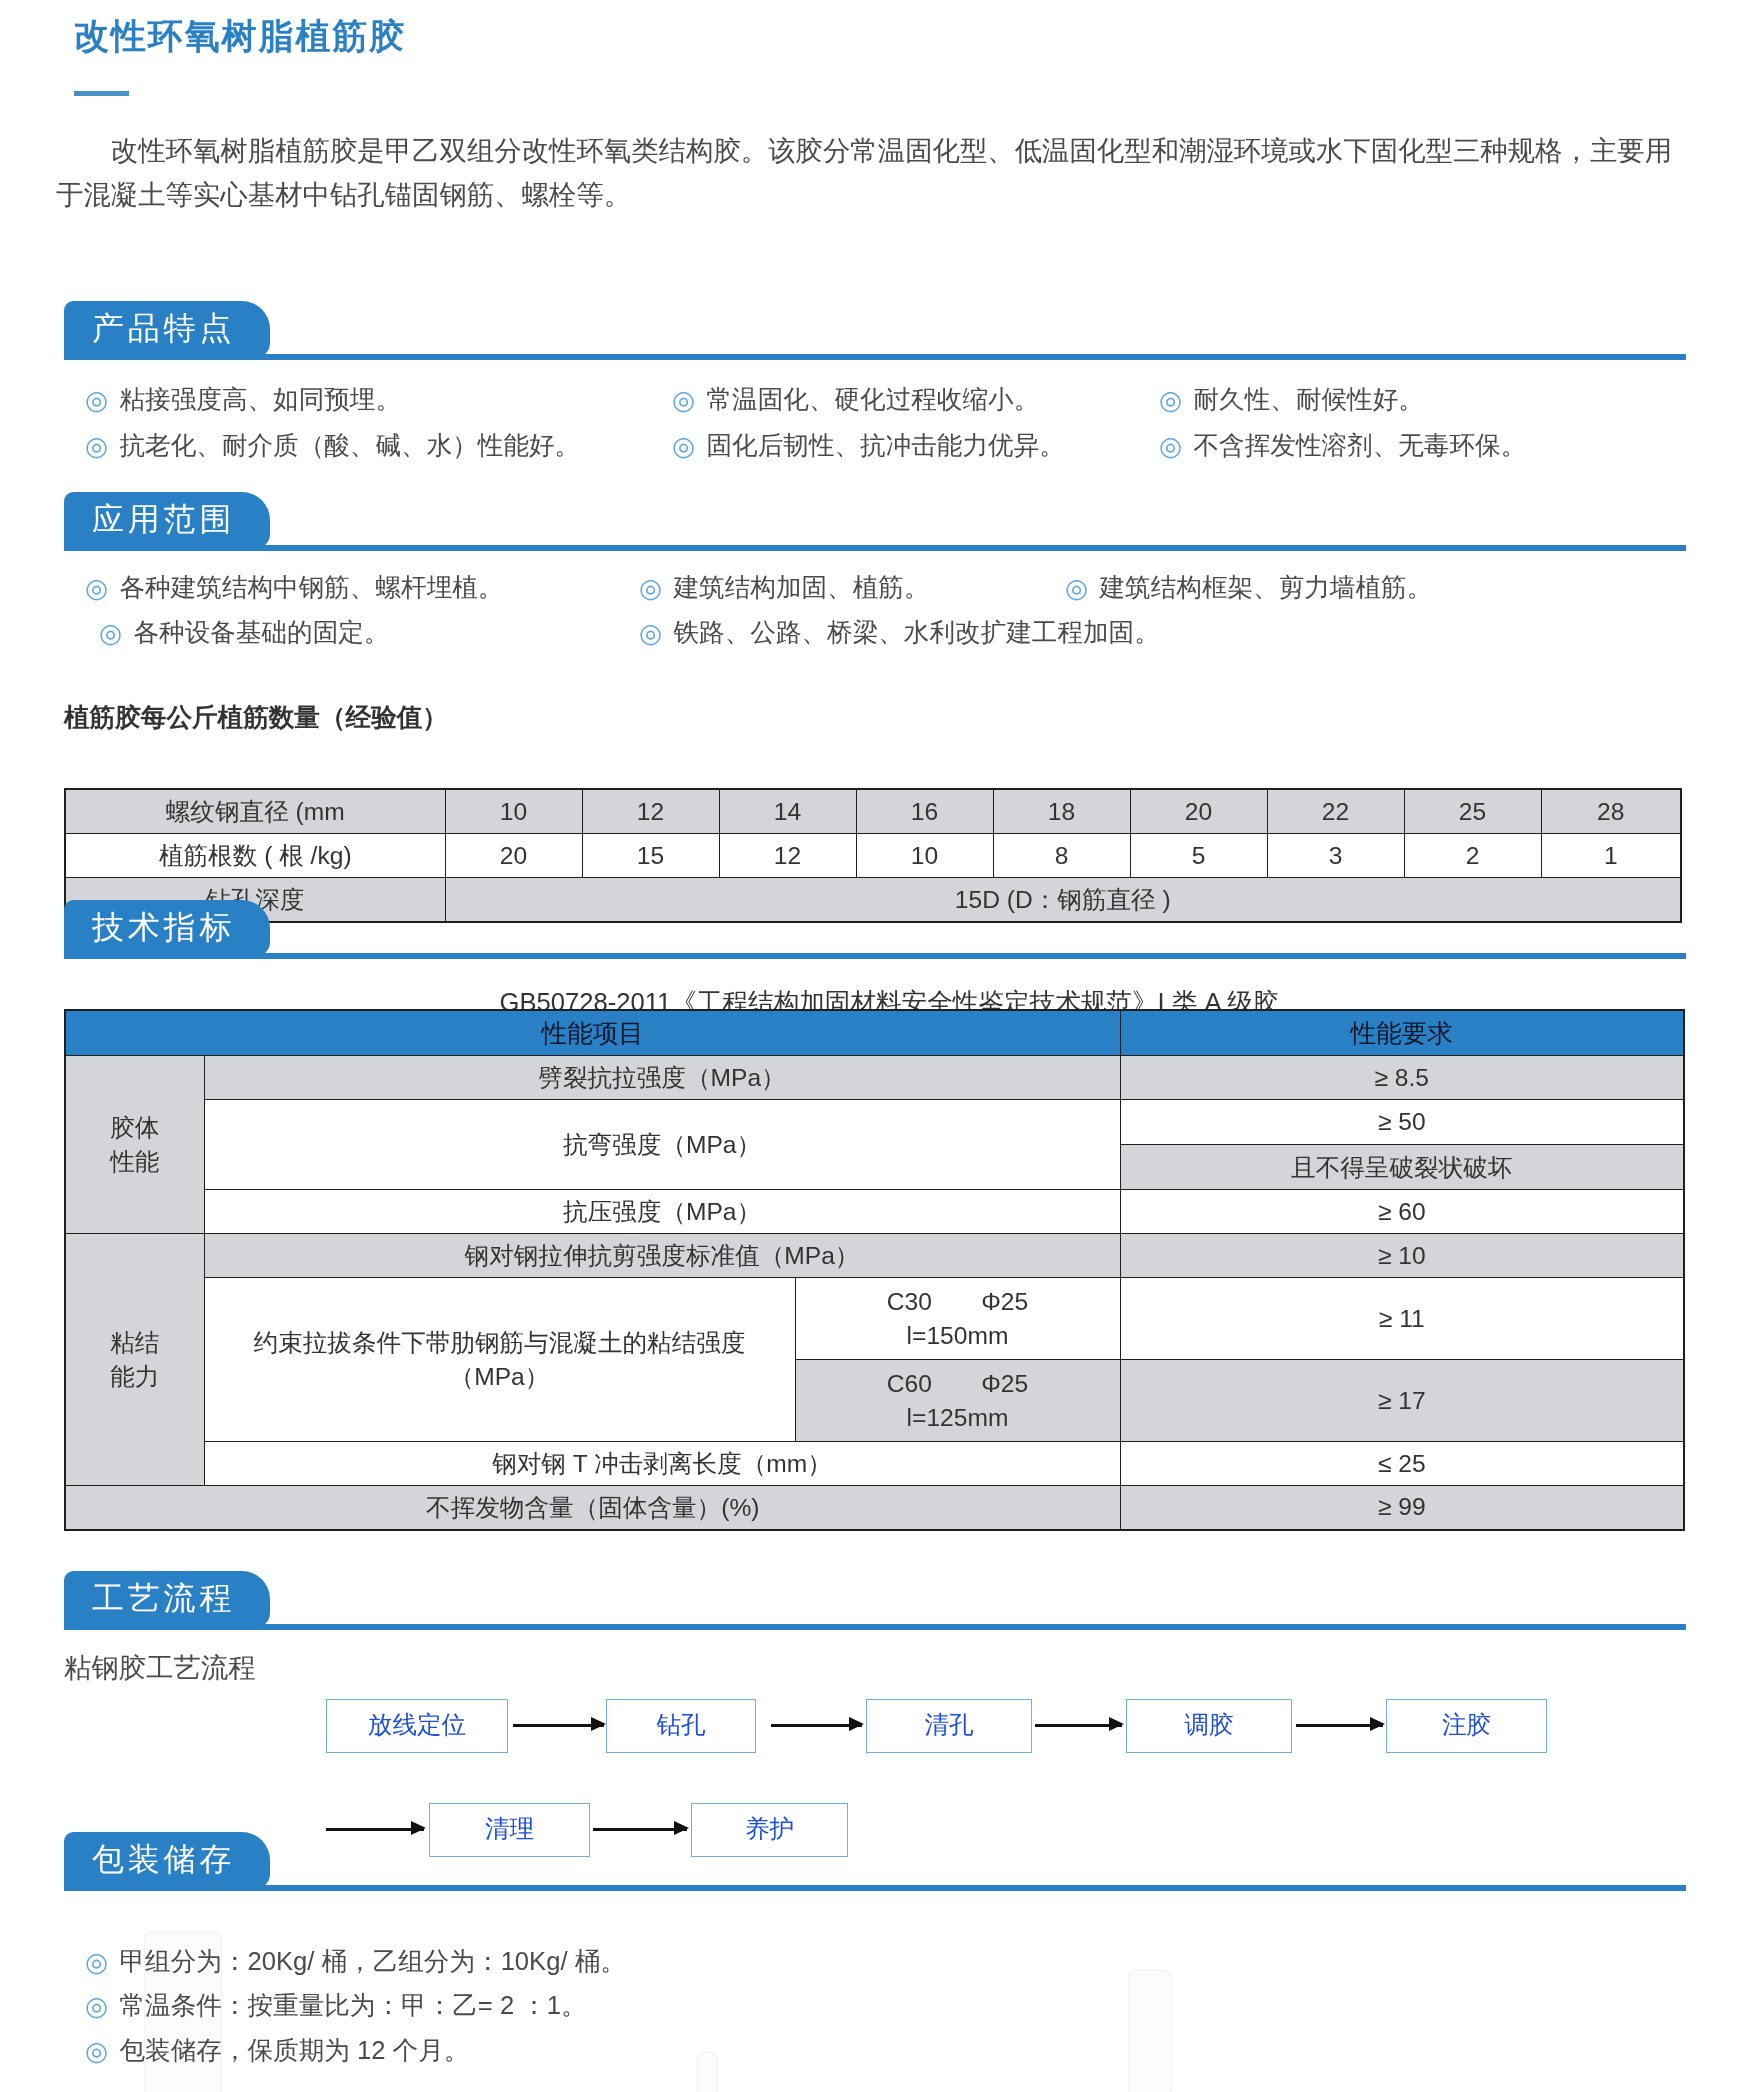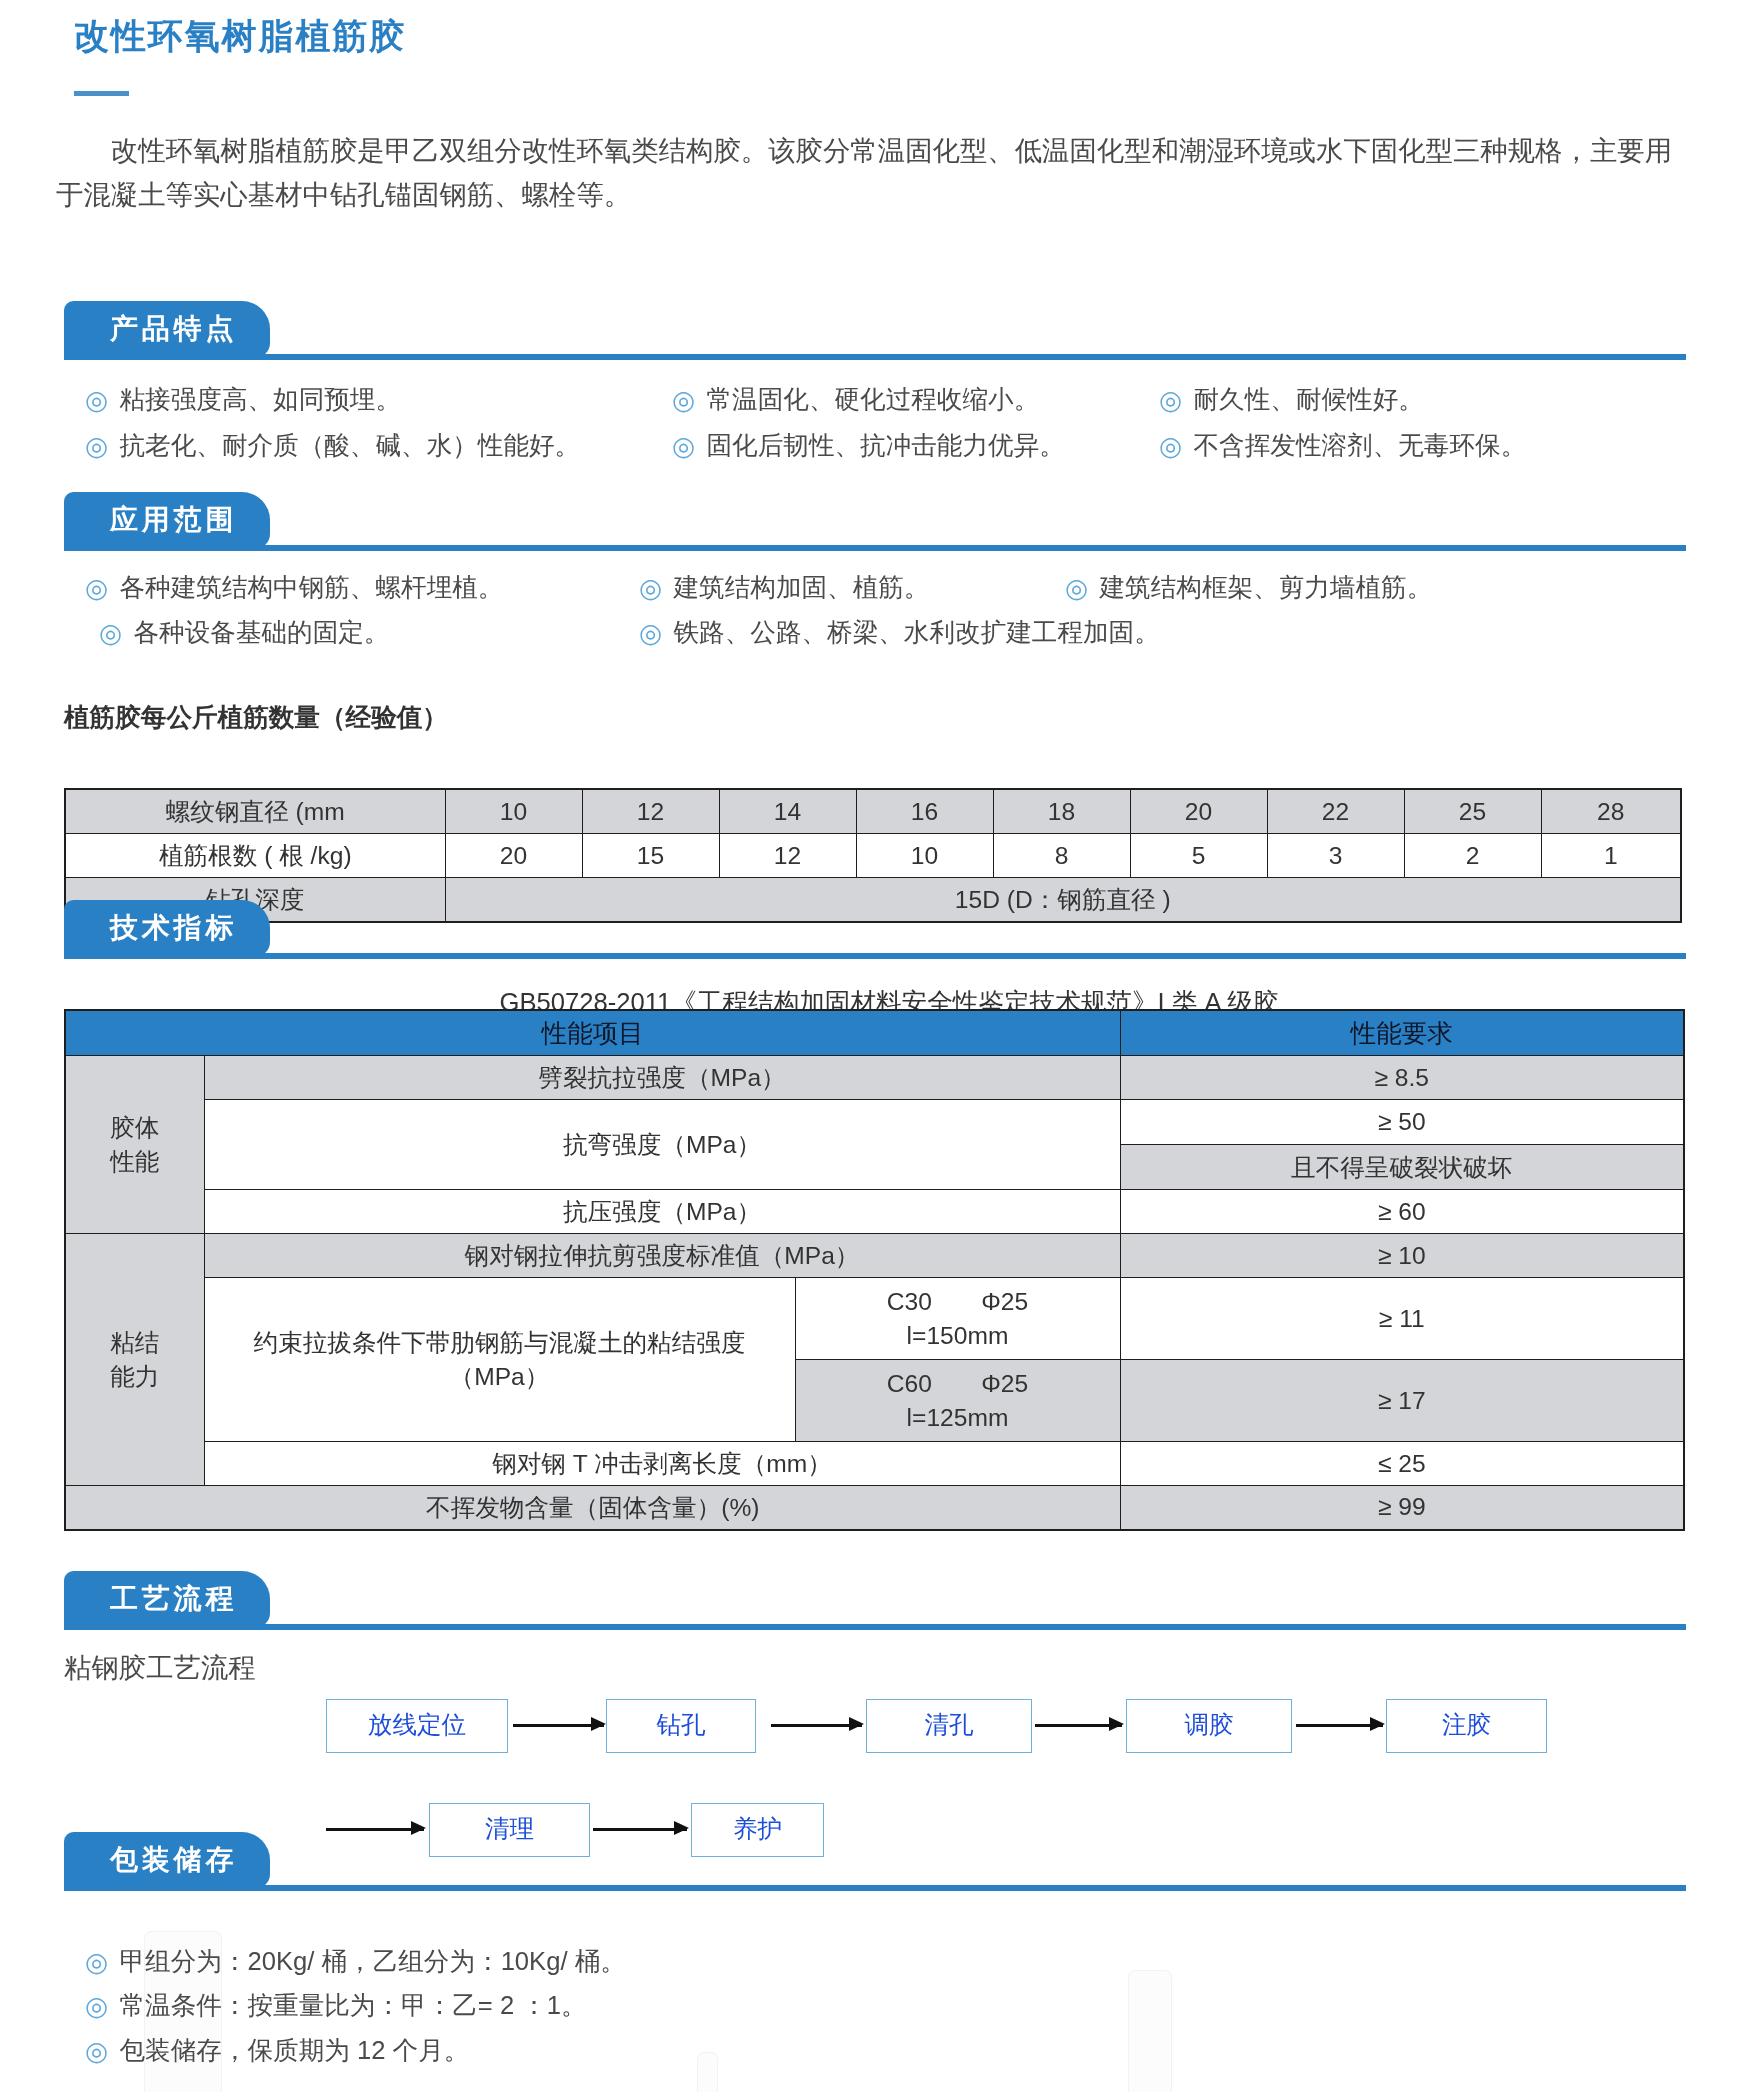--- a/index.html
+++ b/index.html
@@ -6,21 +6,21 @@
   .page{position:relative;width:1759px;height:2092px;background:#ffffff;overflow:hidden;
         font-family:"Liberation Sans","DejaVu Sans",sans-serif;color:#404040;}
   
   .page-title{position:absolute;left:74px;top:13.2px;font-size:35px;font-weight:bold;color:#2A80C5;letter-spacing:1.9px;margin:0;}
   .title-underline{position:absolute;left:74px;top:91px;width:55px;height:4.7px;background:#4A90C9;}
   
   .intro{position:absolute;left:56px;top:129px;width:1622px;font-size:27.4px;line-height:44px;color:#4a4a4a;text-indent:2em;margin:0;}
   
   .badge{position:absolute;left:64px;width:206px;height:57px;background:#2A80C5;
          border-radius:9.5px 28px 15px 0;z-index:2;box-sizing:border-box;
-         color:#ffffff;font-weight:bold;font-size:28px;line-height:55px;padding-left:46px;letter-spacing:3.8px;}
+         color:#ffffff;font-weight:normal;font-size:32px;line-height:55px;padding-left:28px;letter-spacing:3.8px;}
   .rule{position:absolute;left:64px;width:1622px;height:5.7px;background:#2A80C5;z-index:1;}
   
   .bullet{position:absolute;font-size:25.6px;color:#4a4a4a;white-space:nowrap;}
   .b-icon{color:#5FA8DC;font-size:26.5px;margin-right:11.4px;vertical-align:-0.9px;}
   
   .caption1{position:absolute;left:64px;top:700px;font-size:25.6px;font-weight:bold;color:#333;margin:0;}
   table.t1{position:absolute;left:64px;top:748px;width:1618px;border-collapse:collapse;table-layout:fixed;
            font-size:24.6px;color:#333;margin-top:40px;}
   table.t1 td{border:1.9px solid #1E1E1E;text-align:center;height:43px;padding:0;}
   table.t1{border:2.8px solid #1E1E1E;}
@@ -242,21 +242,21 @@
     </div>
   <div class="fbox" style="left:1386px;top:1699px;width:161px">注胶</div>
 
   <div class="farrow" style="left:326px;top:1828px;width:98px">
       <i></i>
     </div>
   <div class="fbox" style="left:429px;top:1803px;width:161px">清理</div>
   <div class="farrow" style="left:593px;top:1828px;width:94px">
       <i></i>
     </div>
-  <div class="fbox" style="left:691px;top:1803px;width:133px">养护</div>
+  <div class="fbox" style="left:691px;top:1803px;width:157px">养护</div>
 
   <div class="rule" style="top:1885px"></div>
   <div class="badge" style="top:1832px">
     <span>包装储存</span>
   </div>
 
   <div class="bullet" style="left:85px;top:1944px">
     <span class="b-icon">◎</span><span>甲组分为：20Kg/ 桶，乙组分为：10Kg/ 桶。</span>
   </div>
   <div class="bullet" style="left:85px;top:1988px">

